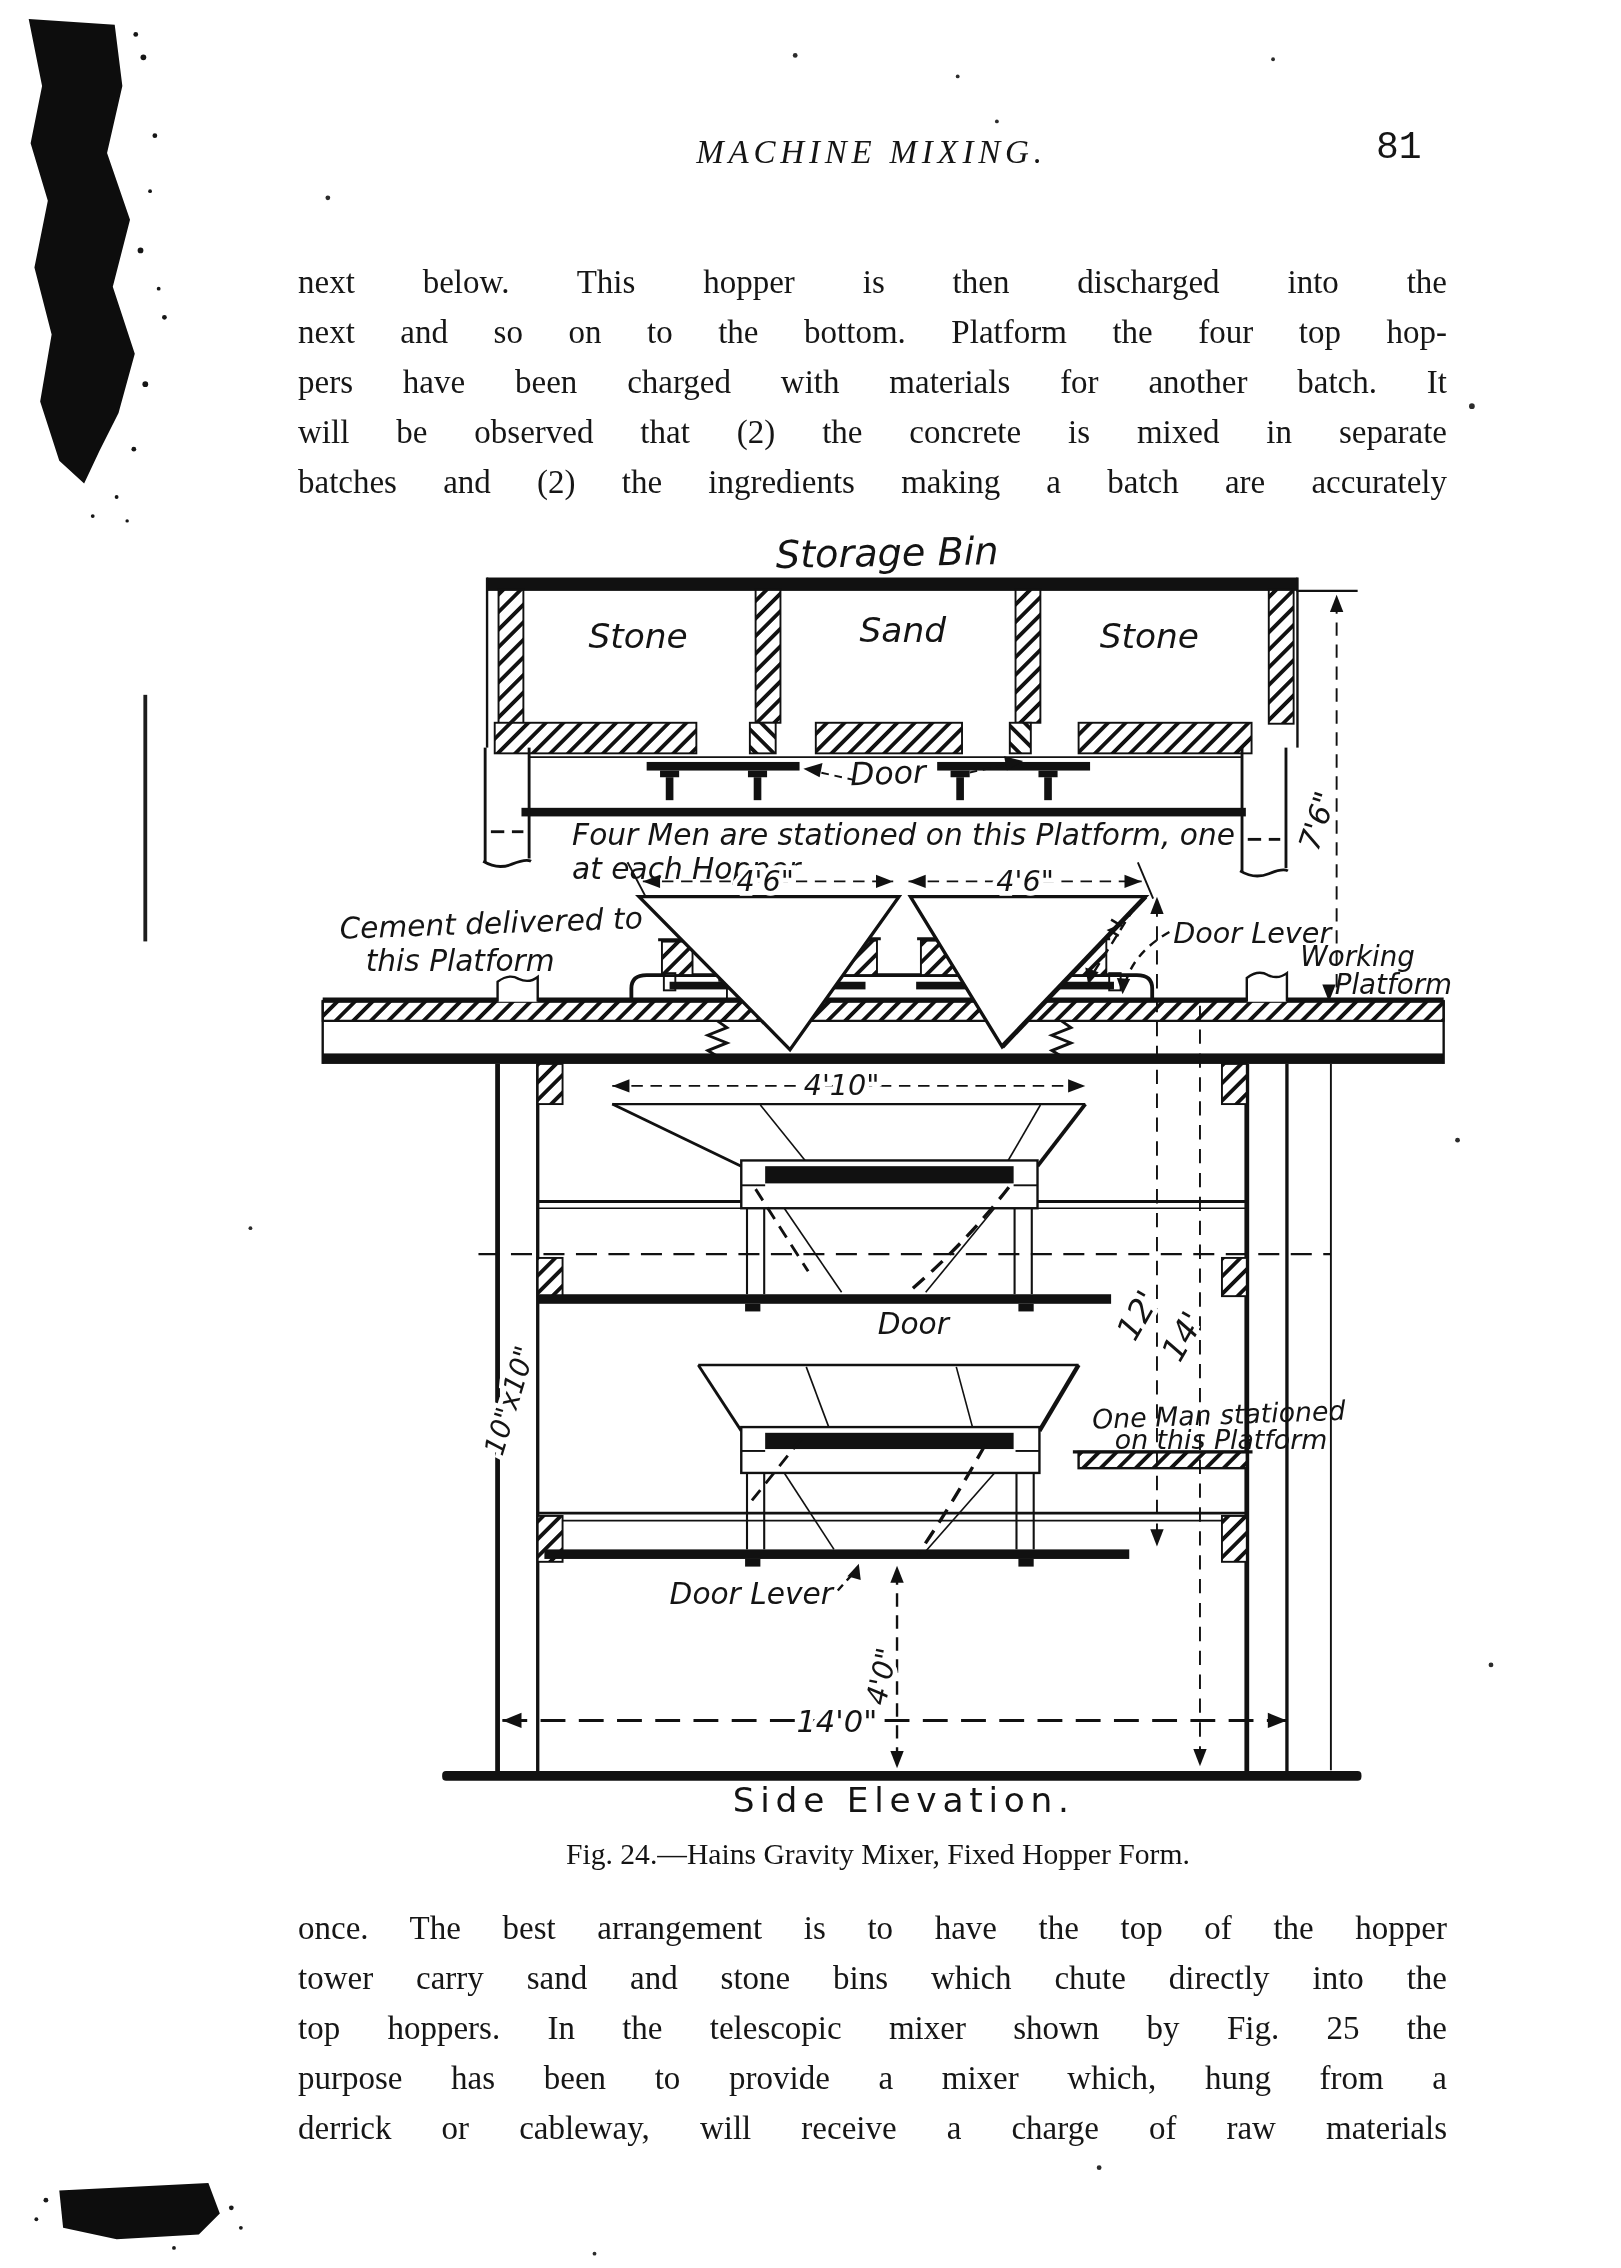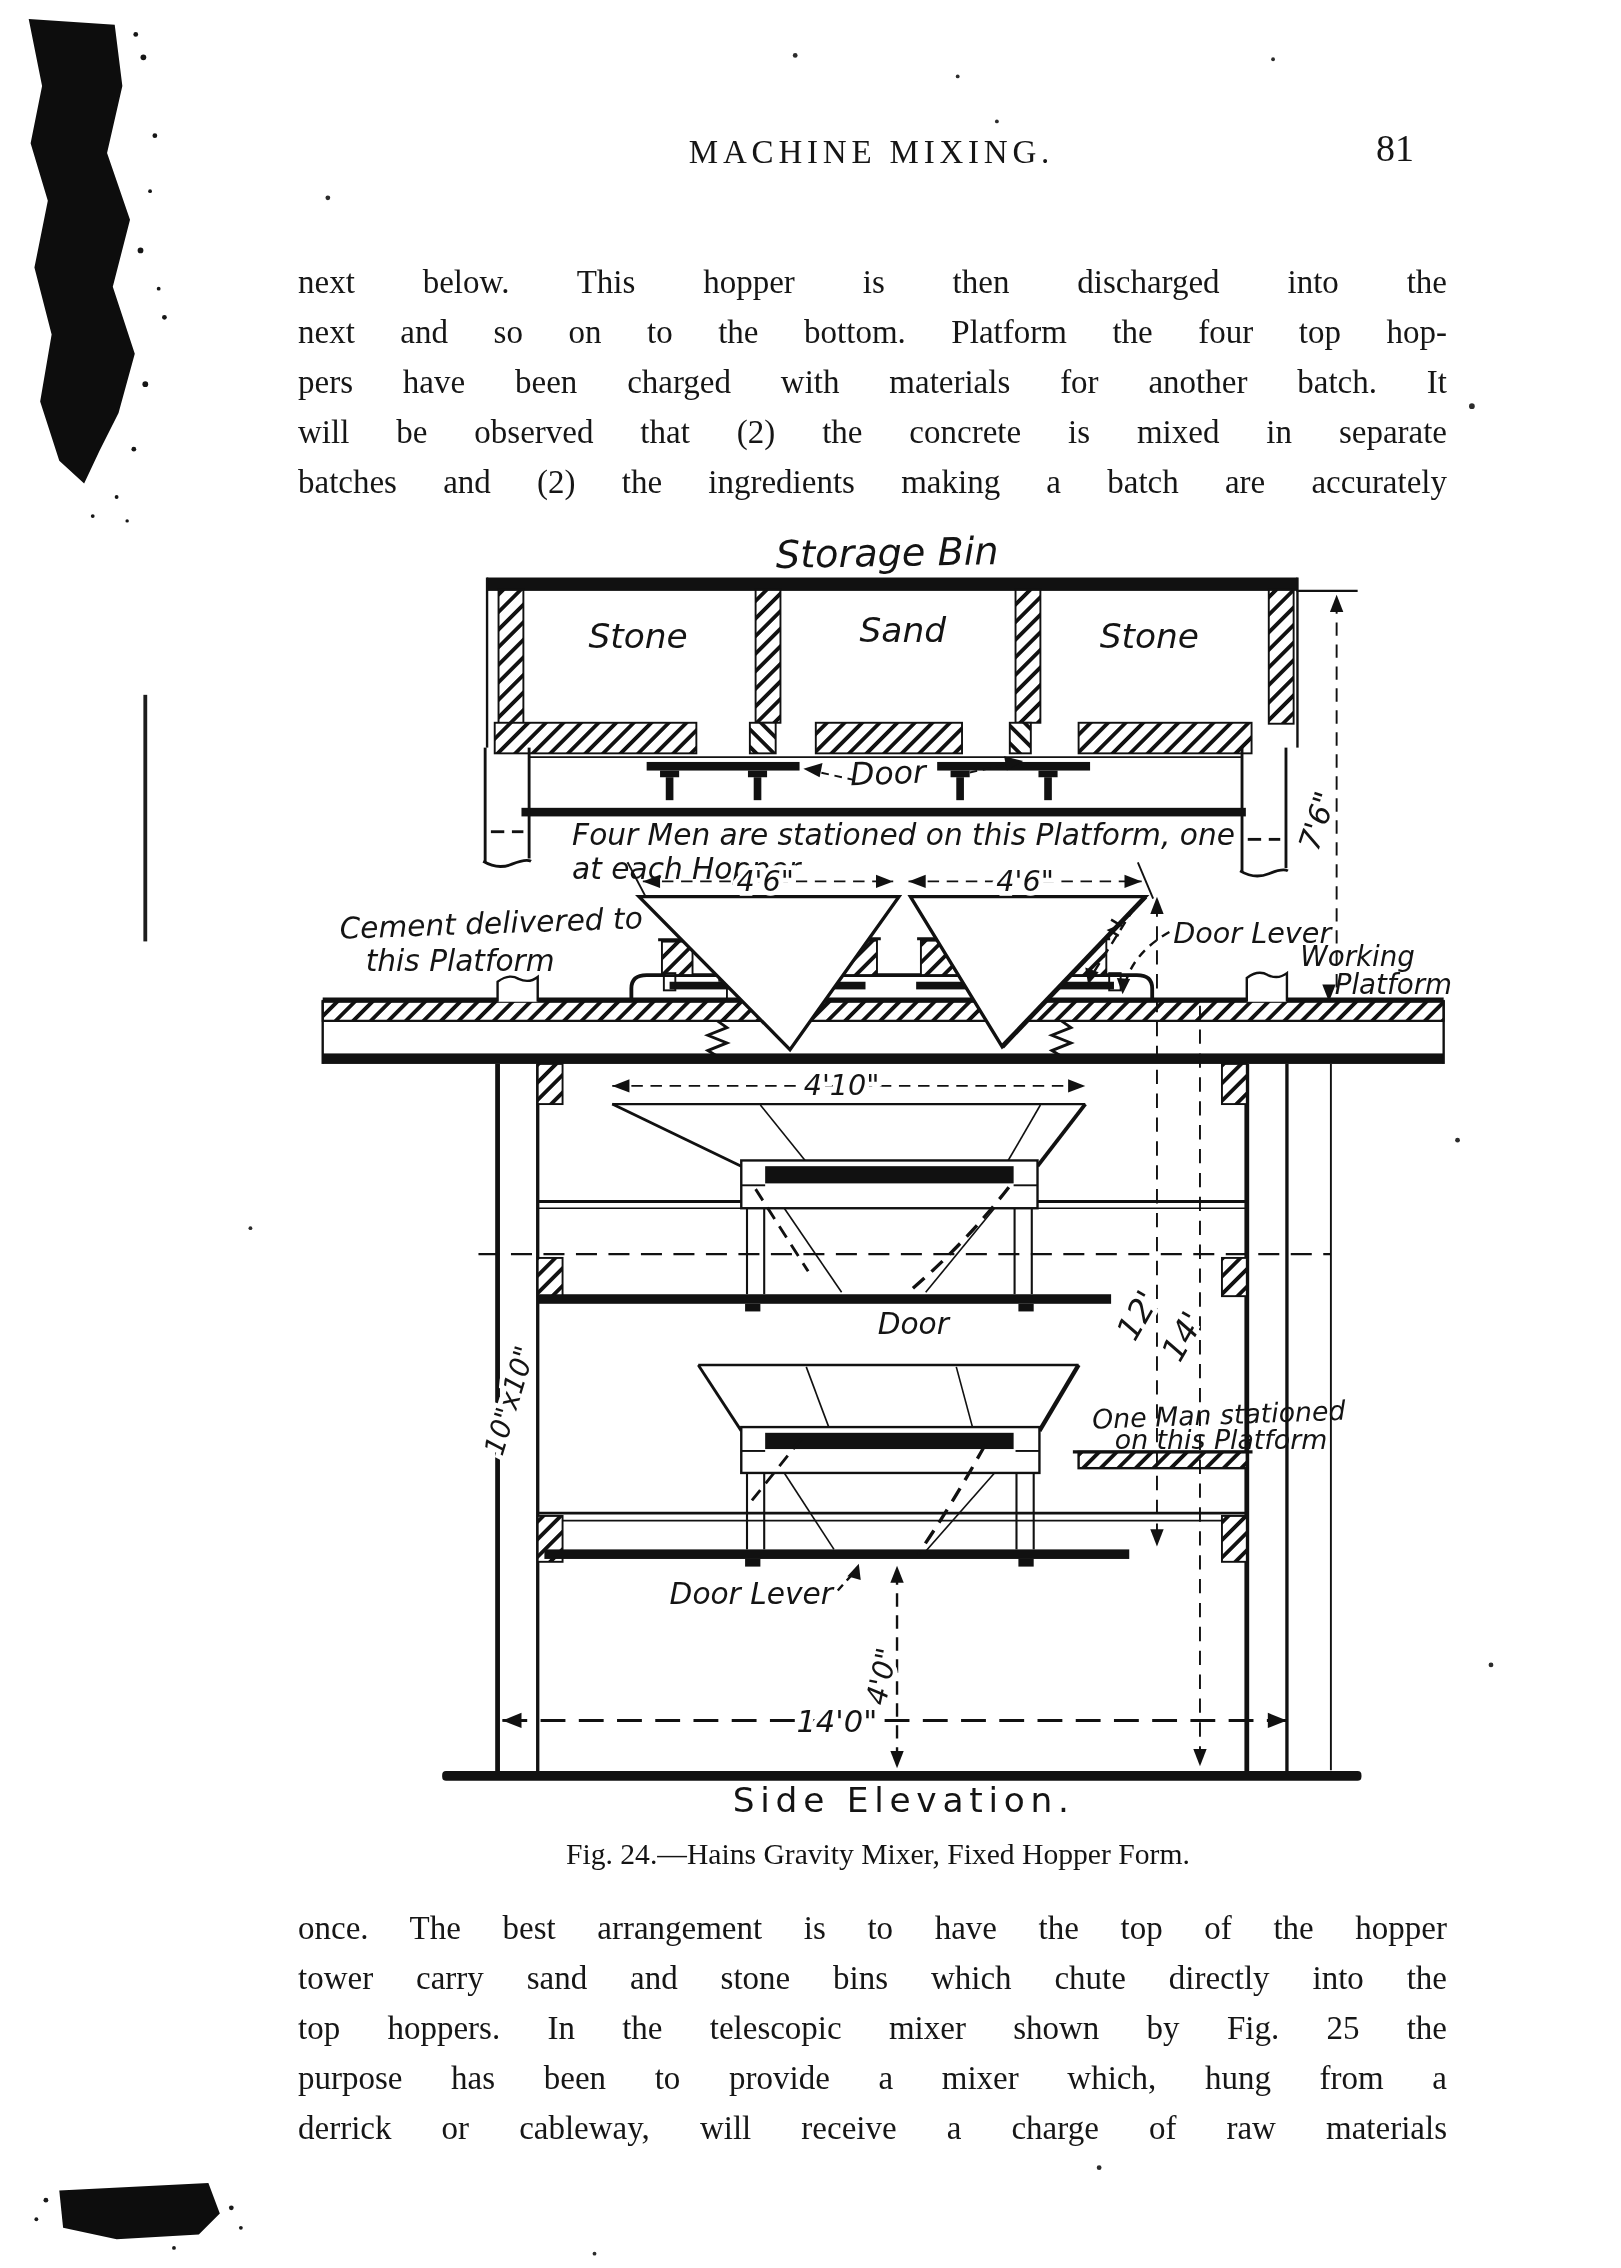--- a/index.html
+++ b/index.html
@@ -3,25 +3,25 @@
 <meta charset="utf-8">
 <style>
   html,body{margin:0;padding:0;background:#777;}
   .page{
     position:relative;width:1621px;height:2268px;margin:0 auto;
     background:#ffffff;color:#111;overflow:hidden;
     font-family:"Liberation Serif", serif;
   }
   .running-head{
     position:absolute;left:298px;top:134px;width:1147px;text-align:center;
-    font-size:33px;letter-spacing:4.8px;color:#151515;
+    font-style:italic;font-size:33px;letter-spacing:4.8px;color:#151515;
   }
   .page-number{
     position:absolute;left:1376px;top:126px;font-size:38px;color:#151515;
-    font-family:Liberation Serif, serif;
+    font-family:Liberation Mono, monospace;
   }
   .para{position:absolute;left:298px;width:1149px;font-size:33px;color:#161616;margin-top:28px;}
   .jline{
     text-align:justify;line-height:50px;height:50px;overflow:hidden;
     word-spacing:1.9px;
   }
   .jline::after{content:"";display:inline-block;width:100%;height:0;}
   svg text{fill:#141414;}
   .hand{font-family:"DejaVu Sans",sans-serif;font-style:italic;}
   .hand-up{font-family:"DejaVu Sans",sans-serif;}

